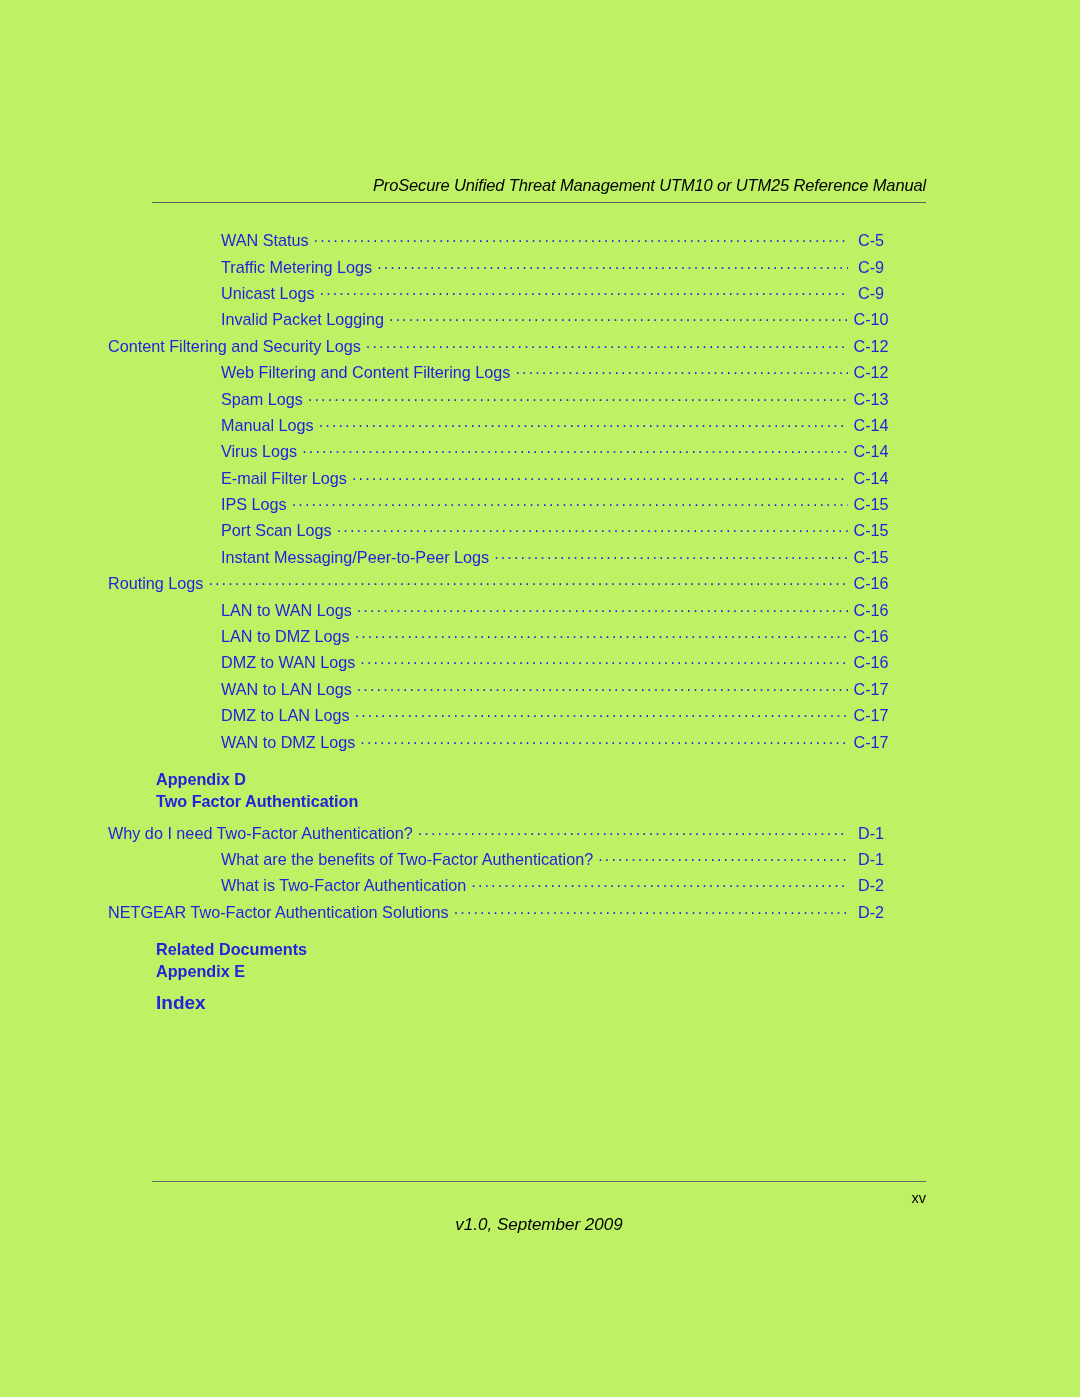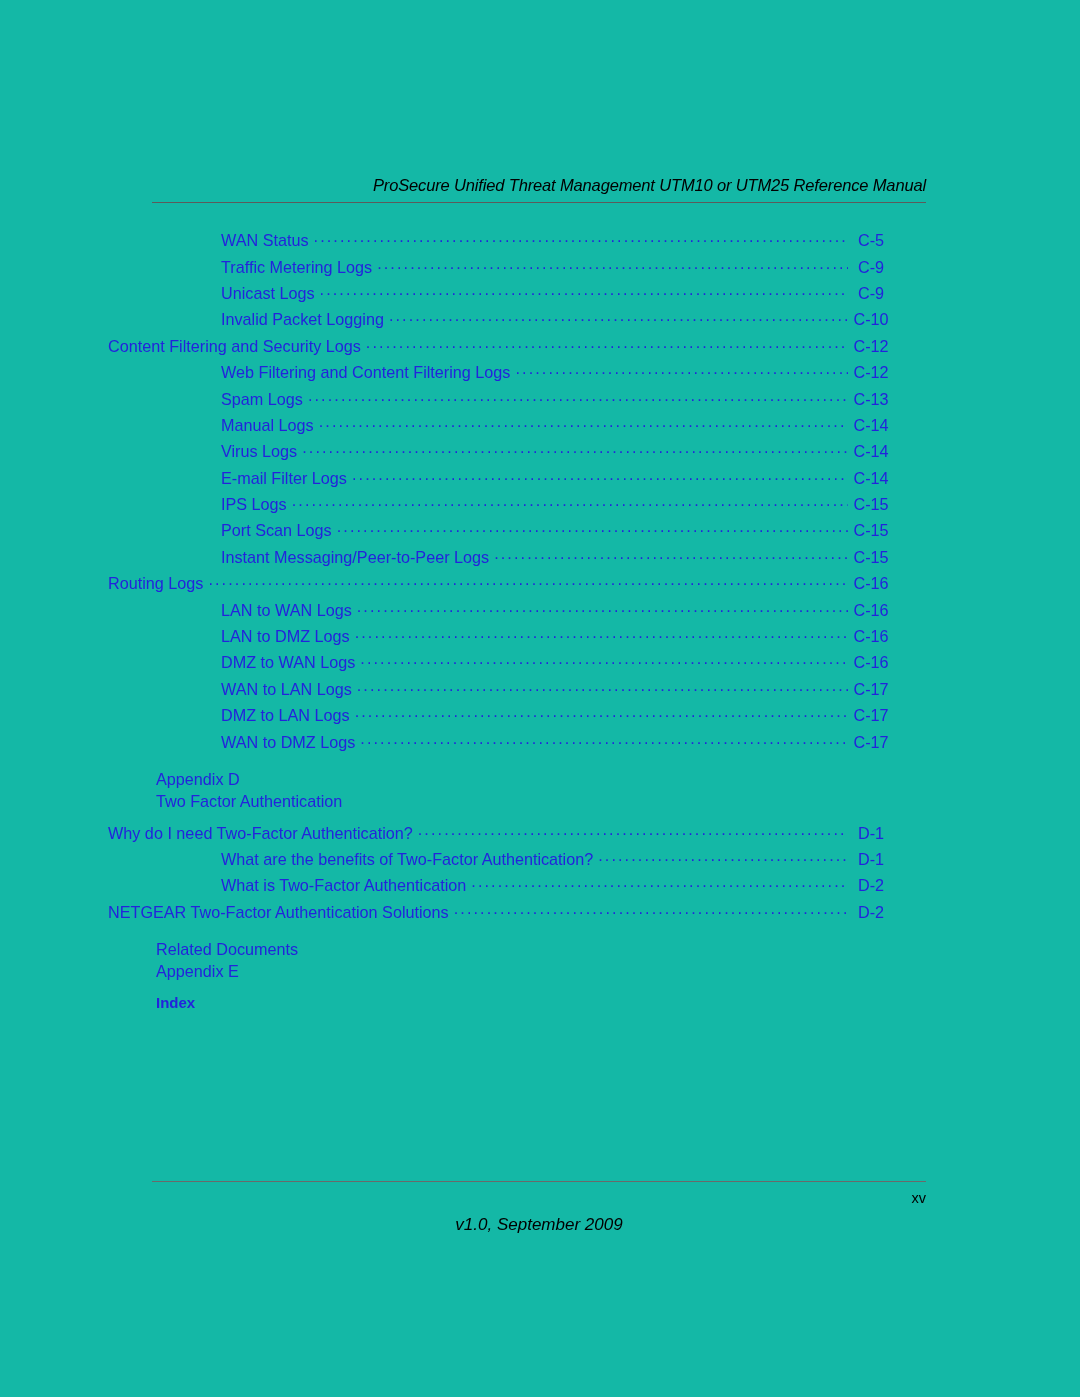--- a/index.html
+++ b/index.html
@@ -4,21 +4,21 @@
 <style>
   html, body {
     margin: 0;
     padding: 0;
     background: #ffffff;
   }
   .page {
     position: relative;
     width: 1080px;
     height: 1397px;
-    background: #14b8a6;
+    background: #bef264;
     font-family: "Liberation Sans", sans-serif;
     overflow: hidden;
   }
 
   
   .running-header {
     position: absolute;
     left: 152px;
     top: 176px;
     width: 774px;
@@ -83,36 +83,36 @@
   }
 
   
   .lvl1 { margin-left: 108px; margin-right: 190px; }
   .lvl2 { margin-left: 221px; margin-right: 190px; }
 
   
   .appendix-block {
     margin-left: 156px;
     color: #2323dc;
-    font-weight: normal;
+    font-weight: bold;
     font-size: 16.2px;
     line-height: 22.3px;
     white-space: nowrap;
   }
   .appendix-block .ap-line { display: block; }
 
   .spacer-before-appendix { height: 10px; }
   .spacer-after-appendix  { height: 10px; }
   .spacer-index-before    { height: 9px; }
 
   .index-heading {
     margin-left: 156px;
     color: #2323dc;
     font-weight: bold;
-    font-size: 15px;
+    font-size: 19px;
     line-height: 22.3px;
     white-space: nowrap;
   }
 
   
   .footer-rule {
     position: absolute;
     left: 152px;
     top: 1181px;
     width: 774px;

